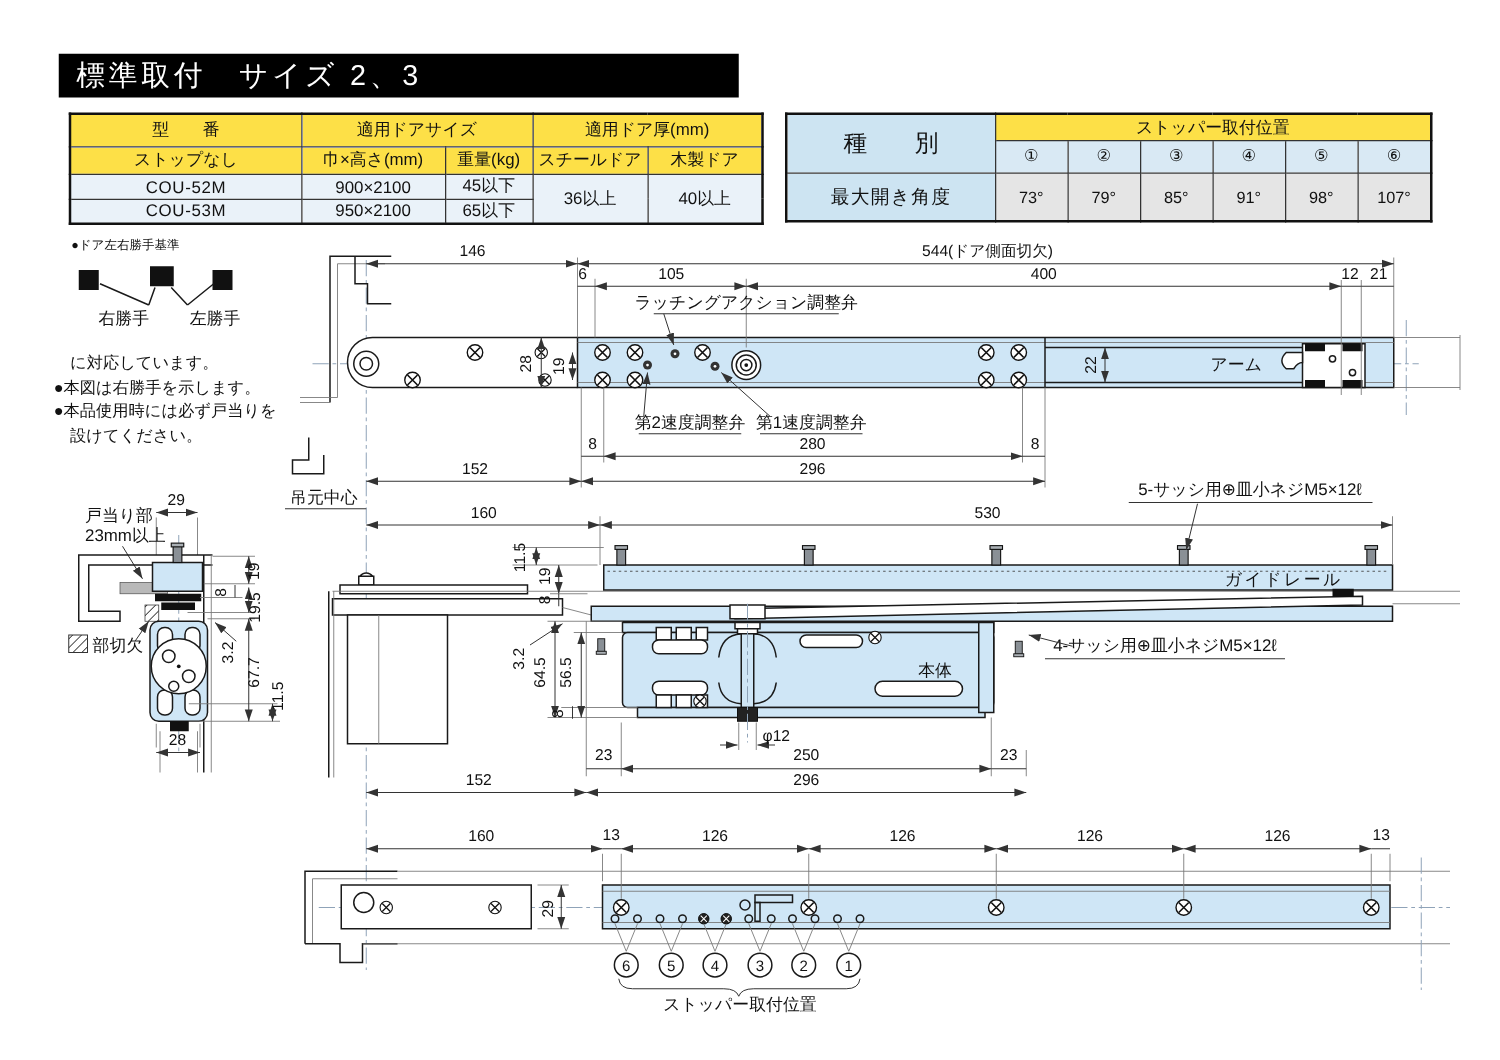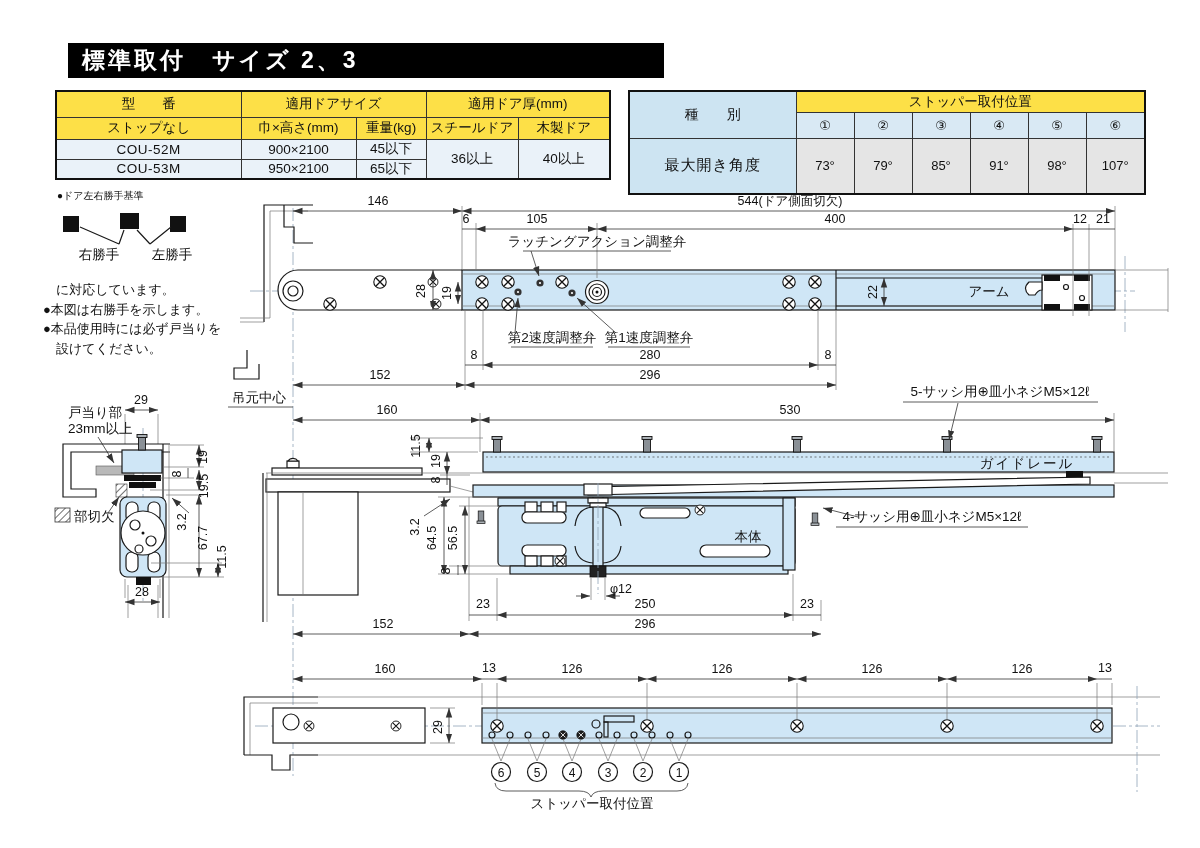--- a/index.html
+++ b/index.html
@@ -1,29 +1,29 @@
 <!DOCTYPE html>
 <html><head>
 <meta charset="utf-8">
 <style>
   html,body{margin:0;padding:0;background:#fff}
   body{width:1200px;height:848px;position:relative;overflow:hidden;
        font-family:"Liberation Sans","DejaVu Sans",sans-serif;color:#111}
   .abs{position:absolute}
-  #titlebar{left:68px;top:43px;width:596px;height:35px;background:#000;color:#fff;
-    font-size:23px;font-weight:bold;line-height:35px;padding-left:14px;letter-spacing:3px;box-sizing:border-box}
+  #titlebar{left:47px;top:43px;width:544px;height:35px;background:#000;color:#fff;
+    font-size:23px;font-weight:normal;line-height:35px;padding-left:14px;letter-spacing:3px;box-sizing:border-box}
   table.tbl{position:absolute;border-collapse:collapse;table-layout:fixed;border:2px solid #111}
   table.tbl td{border:1px solid #333;text-align:center;vertical-align:middle;padding:0;overflow:hidden;white-space:nowrap}
   #spec{left:55px;top:90px;width:556px;height:88px}
   #ang{left:628px;top:90px;width:518px;height:88px}
   .hd td{background:#fde047;font-size:13.5px}
   tr.hd2 td{background:#d9e9f4;font-size:13px}
   tr.bd td{background:#eaf2f9;font-size:13.5px}
   td.model{font-weight:normal;font-size:15px;letter-spacing:.5px}
-  #ang td.kind{background:#cde4f2;font-size:14px}
+  #ang td.kind{background:#cde4f2;font-size:19px}
   #ang td.rowlabel{background:#cde4f2;font-size:15px;letter-spacing:1px}
   #ang td.val{background:#e5e5e5;font-size:13px}
   #notesHead{left:57px;top:189px;font-size:10px}
   #notes{left:43px;top:280px;width:225px;font-size:13px;line-height:19.5px}
   svg text{font-family:"Liberation Sans","DejaVu Sans",sans-serif;fill:#111}
   .s{stroke:#1a1a1a;stroke-width:1.2;fill:none}
   .sf{stroke:#1a1a1a;stroke-width:1.2;fill:#fff}
   .bf{stroke:#1a1a1a;stroke-width:1.2;fill:#cfe6f6}
   .t{stroke:#777;stroke-width:.7;fill:none}
   .d{stroke:#333;stroke-width:.8;fill:none}
@@ -517,21 +517,21 @@
     <td colspan="6">ストッパー取付位置</td>
   </tr>
   <tr class="hd2" style="height:26px">
     <td>①</td>
     <td>②</td>
     <td>③</td>
     <td>④</td>
     <td>⑤</td>
     <td>⑥</td>
   </tr>
-  <tr style="height:56px">
+  <tr style="height:39px">
     <td class="rowlabel">最大開き角度</td>
     <td class="val">73°</td>
     <td class="val">79°</td>
     <td class="val">85°</td>
     <td class="val">91°</td>
     <td class="val">98°</td>
     <td class="val">107°</td>
   </tr>
 </tbody>
   </table>

